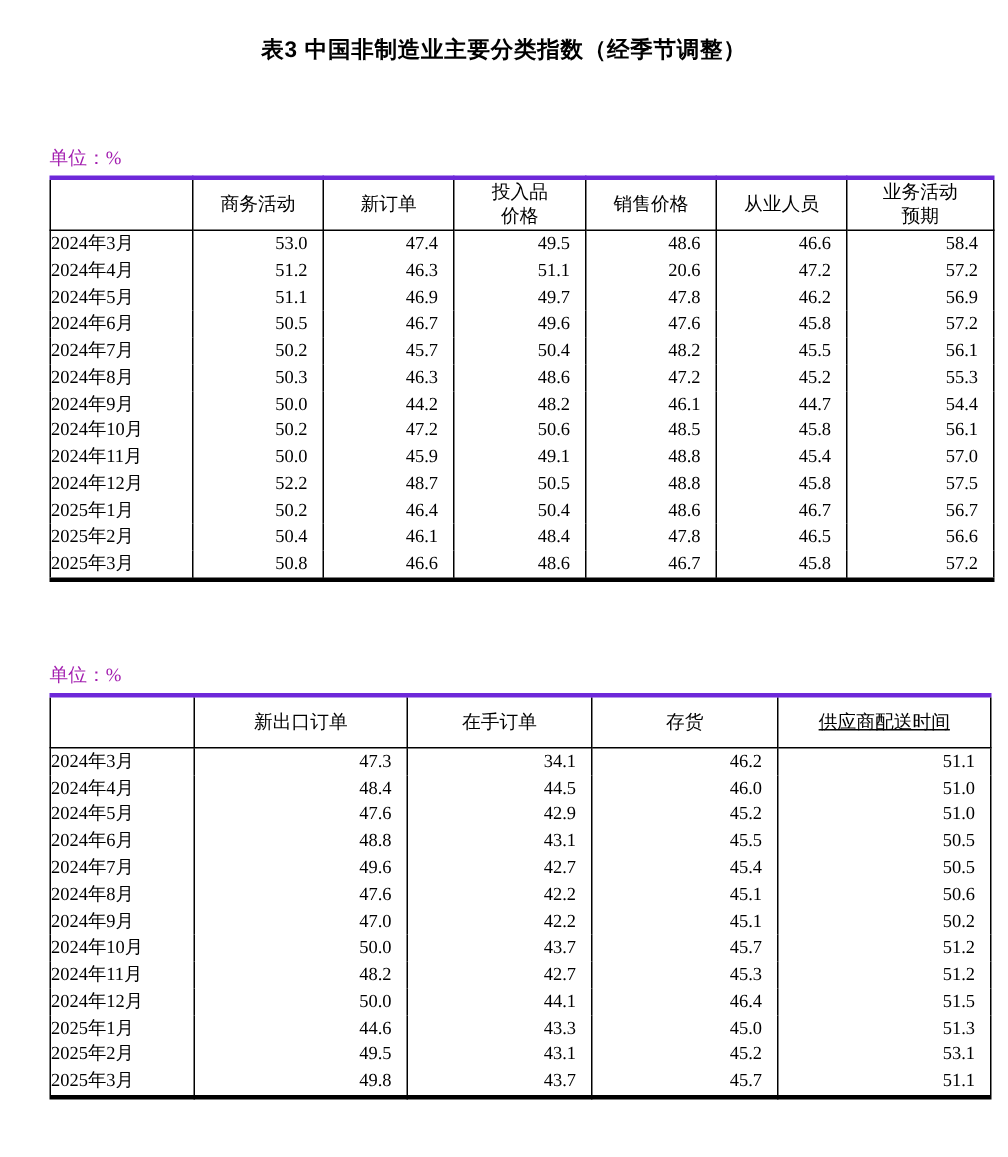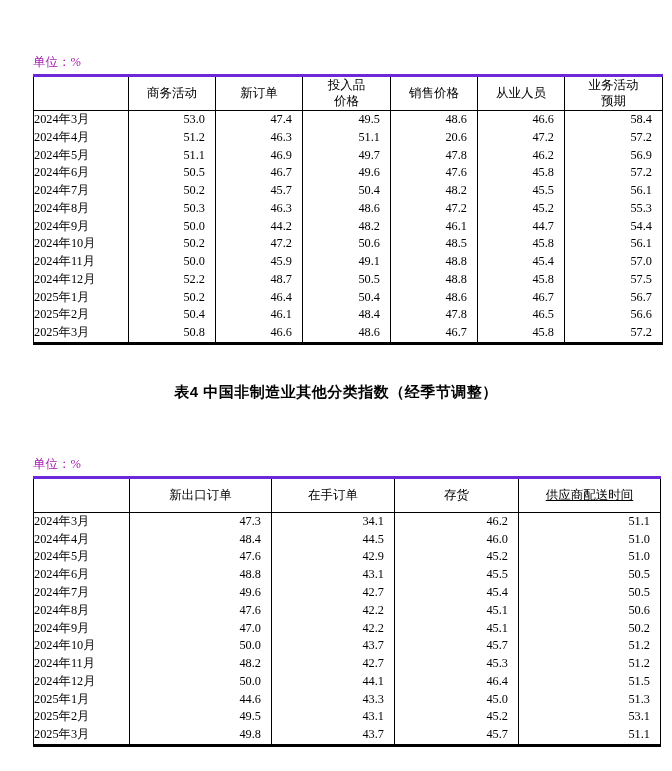--- a/index.html
+++ b/index.html
@@ -89,20 +89,21 @@
   .t4 th:nth-child(2) { width: 141px; }
   .t4 th:nth-child(3) { width: 122px; }
   .t4 th:nth-child(4) { width: 123px; }
   .t4 th:nth-child(5) { width: 141px; text-decoration: underline; }
 </style>
 </head>
 <body>
 
 <div class="page">
   <div class="section1">
+    <div class="tbl-title">表3 中国非制造业主要分类指数（经季节调整）</div>
     <div class="content">
       <div class="unit">单位：%</div>
       <table class="idx-table t3">
           <thead>
             <tr>
               <th></th>
               <th>商务活动</th>
               <th>新订单</th>
               <th>投入品<br>价格</th>
               <th>销售价格</th>
@@ -227,21 +228,20 @@
               <td class="val">46.7</td>
               <td class="val">45.8</td>
               <td class="val">57.2</td>
             </tr>
           </tbody>
         </table>
     </div>
   </div>
 
   <div class="section2">
-    <div class="tbl-title">表4 中国非制造业其他分类指数（经季节调整）</div>
     <div class="content">
       <div class="unit">单位：%</div>
       <table class="idx-table t4">
           <thead>
             <tr>
               <th></th>
               <th>新出口订单</th>
               <th>在手订单</th>
               <th>存货</th>
               <th>供应商配送时间</th>

